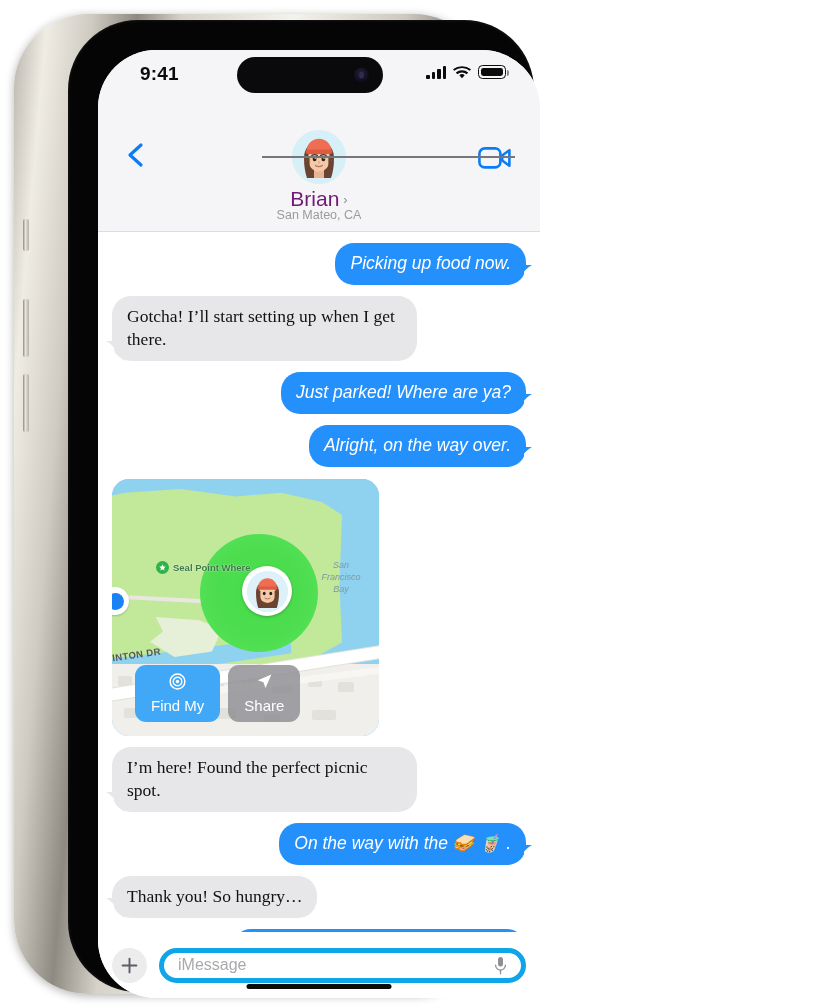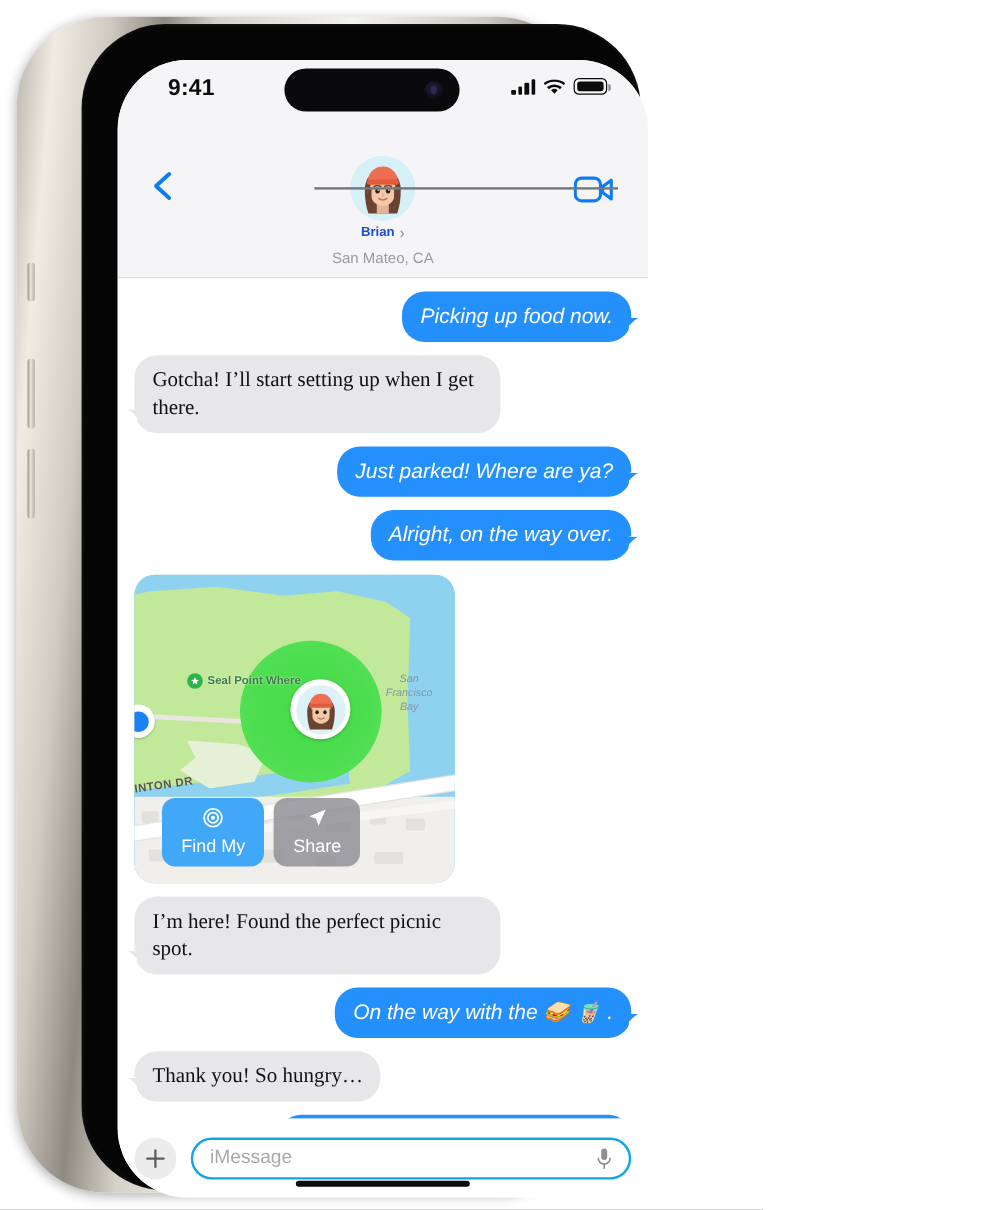--- a/index.html
+++ b/index.html
@@ -118,21 +118,21 @@
   }
   .avatar {
     width: 54px; height: 54px; border-radius: 50%;
     background: #d7f0f7; overflow: hidden; position: relative;
   }
   .contact-name-row {
     position: absolute; left: 50%; transform: translateX(-50%); top: 83px;
     display: flex; align-items: center; gap: 4px; white-space: nowrap;
     cursor: pointer;
   }
-  .contact-name { font-size: 11px; color: #1d4ed8; font-weight: 700; }
+  .contact-name { font-size: 21px; color: #701a75; font-weight: 400; }
   .contact-chev { font-size: 13px; color: #8d8d93; line-height: 1; }
   .contact-loc {
     position: absolute; left: 50%; transform: translateX(-50%); top: 104px;
     font-size: 12.5px; color: #9a9a9f; white-space: nowrap;
   }
 
   
   .convo {
     position: absolute; left: 0; top: 182px; width: 442px; height: 700px;
     background: #ffffff; padding: 0 0;
@@ -309,21 +309,21 @@
     background: #ffffff;
     display: flex; align-items: center; padding: 0 14px; gap: 12px;
   }
   .plus-btn {
     width: 35px; height: 35px; border-radius: 50%;
     background: #ececed; display: flex; align-items: center; justify-content: center;
     cursor: pointer; flex: 0 0 auto;
   }
   .msg-field {
     flex: 1 1 auto; height: 35px; border-radius: 18px;
-    border: 2px solid #0ea5e9; display: flex; align-items: center;
+    border: 5px solid #0ea5e9; display: flex; align-items: center;
     padding: 12px 14px; justify-content: space-between;
     cursor: text;
   }
   .msg-placeholder { font-size: 16px; color: #a9a8ad; }
   .home-indicator {
     position: absolute; left: 50%; transform: translateX(-50%); bottom: 9px;
     width: 145px; height: 5.5px; border-radius: 4px; background: #0b0b0b;
   }
 
   

